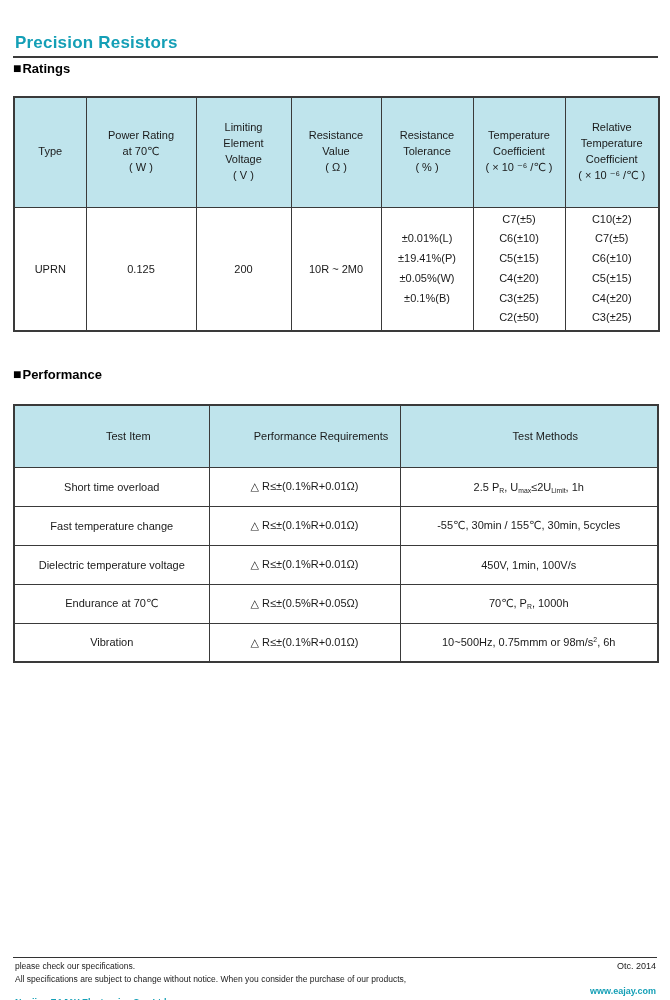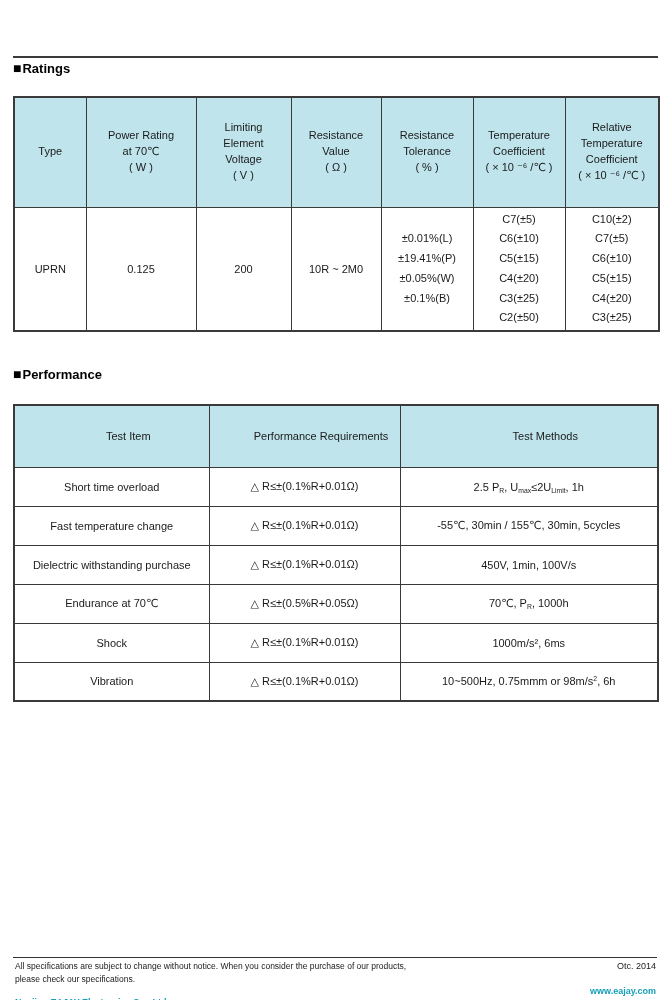--- a/index.html
+++ b/index.html
@@ -70,20 +70,21 @@
   .footer-right{text-align:right;}
   .footer-company,.footer-website{color:var(--teal);font-weight:bold;font-size:9px;margin-top:10px;}
   .footer-date{font-size:9px;}
   .footer-website{margin-top:11px;}
 </style>
 </head>
 <body>
 
 <div class="page">
 
+  <div class="doc-title">Precision Resistors</div>
   <div class="title-rule"></div>
 
 
   <div class="section-label" id="ratings-label">
     <span class="marker">■</span>
     <span>Ratings</span>
   </div>
 
   <table class="ratings-table">
     <colgroup>
@@ -171,47 +172,42 @@
       <td>Short time overload</td>
       <td>△ R≤±(0.1%R+0.01Ω)</td>
       <td><span>2.5 P</span><sub>R</sub><span>, U</span><sub>max</sub><span>≤2U</span><sub>Limit</sub><span>, 1h</span></td>
     </tr>
     <tr>
       <td>Fast temperature change</td>
       <td>△ R≤±(0.1%R+0.01Ω)</td>
       <td><span>-55℃, 30min / 155℃, 30min, 5cycles</span></td>
     </tr>
     <tr>
-      <td>Dielectric withstanding purchase</td>
+      <td>Dielectric temperature voltage</td>
       <td>△ R≤±(0.1%R+0.01Ω)</td>
       <td><span>450V, 1min, 100V/s</span></td>
     </tr>
     <tr>
       <td>Endurance at 70℃</td>
       <td>△ R≤±(0.5%R+0.05Ω)</td>
       <td><span>70℃, P</span><sub>R</sub><span>, 1000h</span></td>
     </tr>
     <tr>
-      <td>Shock</td>
-      <td>△ R≤±(0.1%R+0.01Ω)</td>
-      <td><span>1000m/s², 6ms</span></td>
-    </tr>
-    <tr>
       <td>Vibration</td>
       <td>△ R≤±(0.1%R+0.01Ω)</td>
       <td><span>10~500Hz, 0.75mmm or 98m/s</span><sup>2</sup><span>, 6h</span></td>
     </tr>
   </tbody>
     </table>
 
   <div class="footer-rule"></div>
   <div class="footer">
     <div class="footer-left">
+      <div>please check our specifications.</div>
       <div>All specifications are subject to change without notice. When you consider the purchase of our products,</div>
-      <div>please check our specifications.</div>
       <div class="footer-company">Nanjing EAJAY Electronics Co., Ltd.</div>
     </div>
     <div class="footer-right">
       <div class="footer-date">Otc. 2014</div>
       <div class="footer-website">www.eajay.com</div>
     </div>
   </div>
 
 </div>
 

